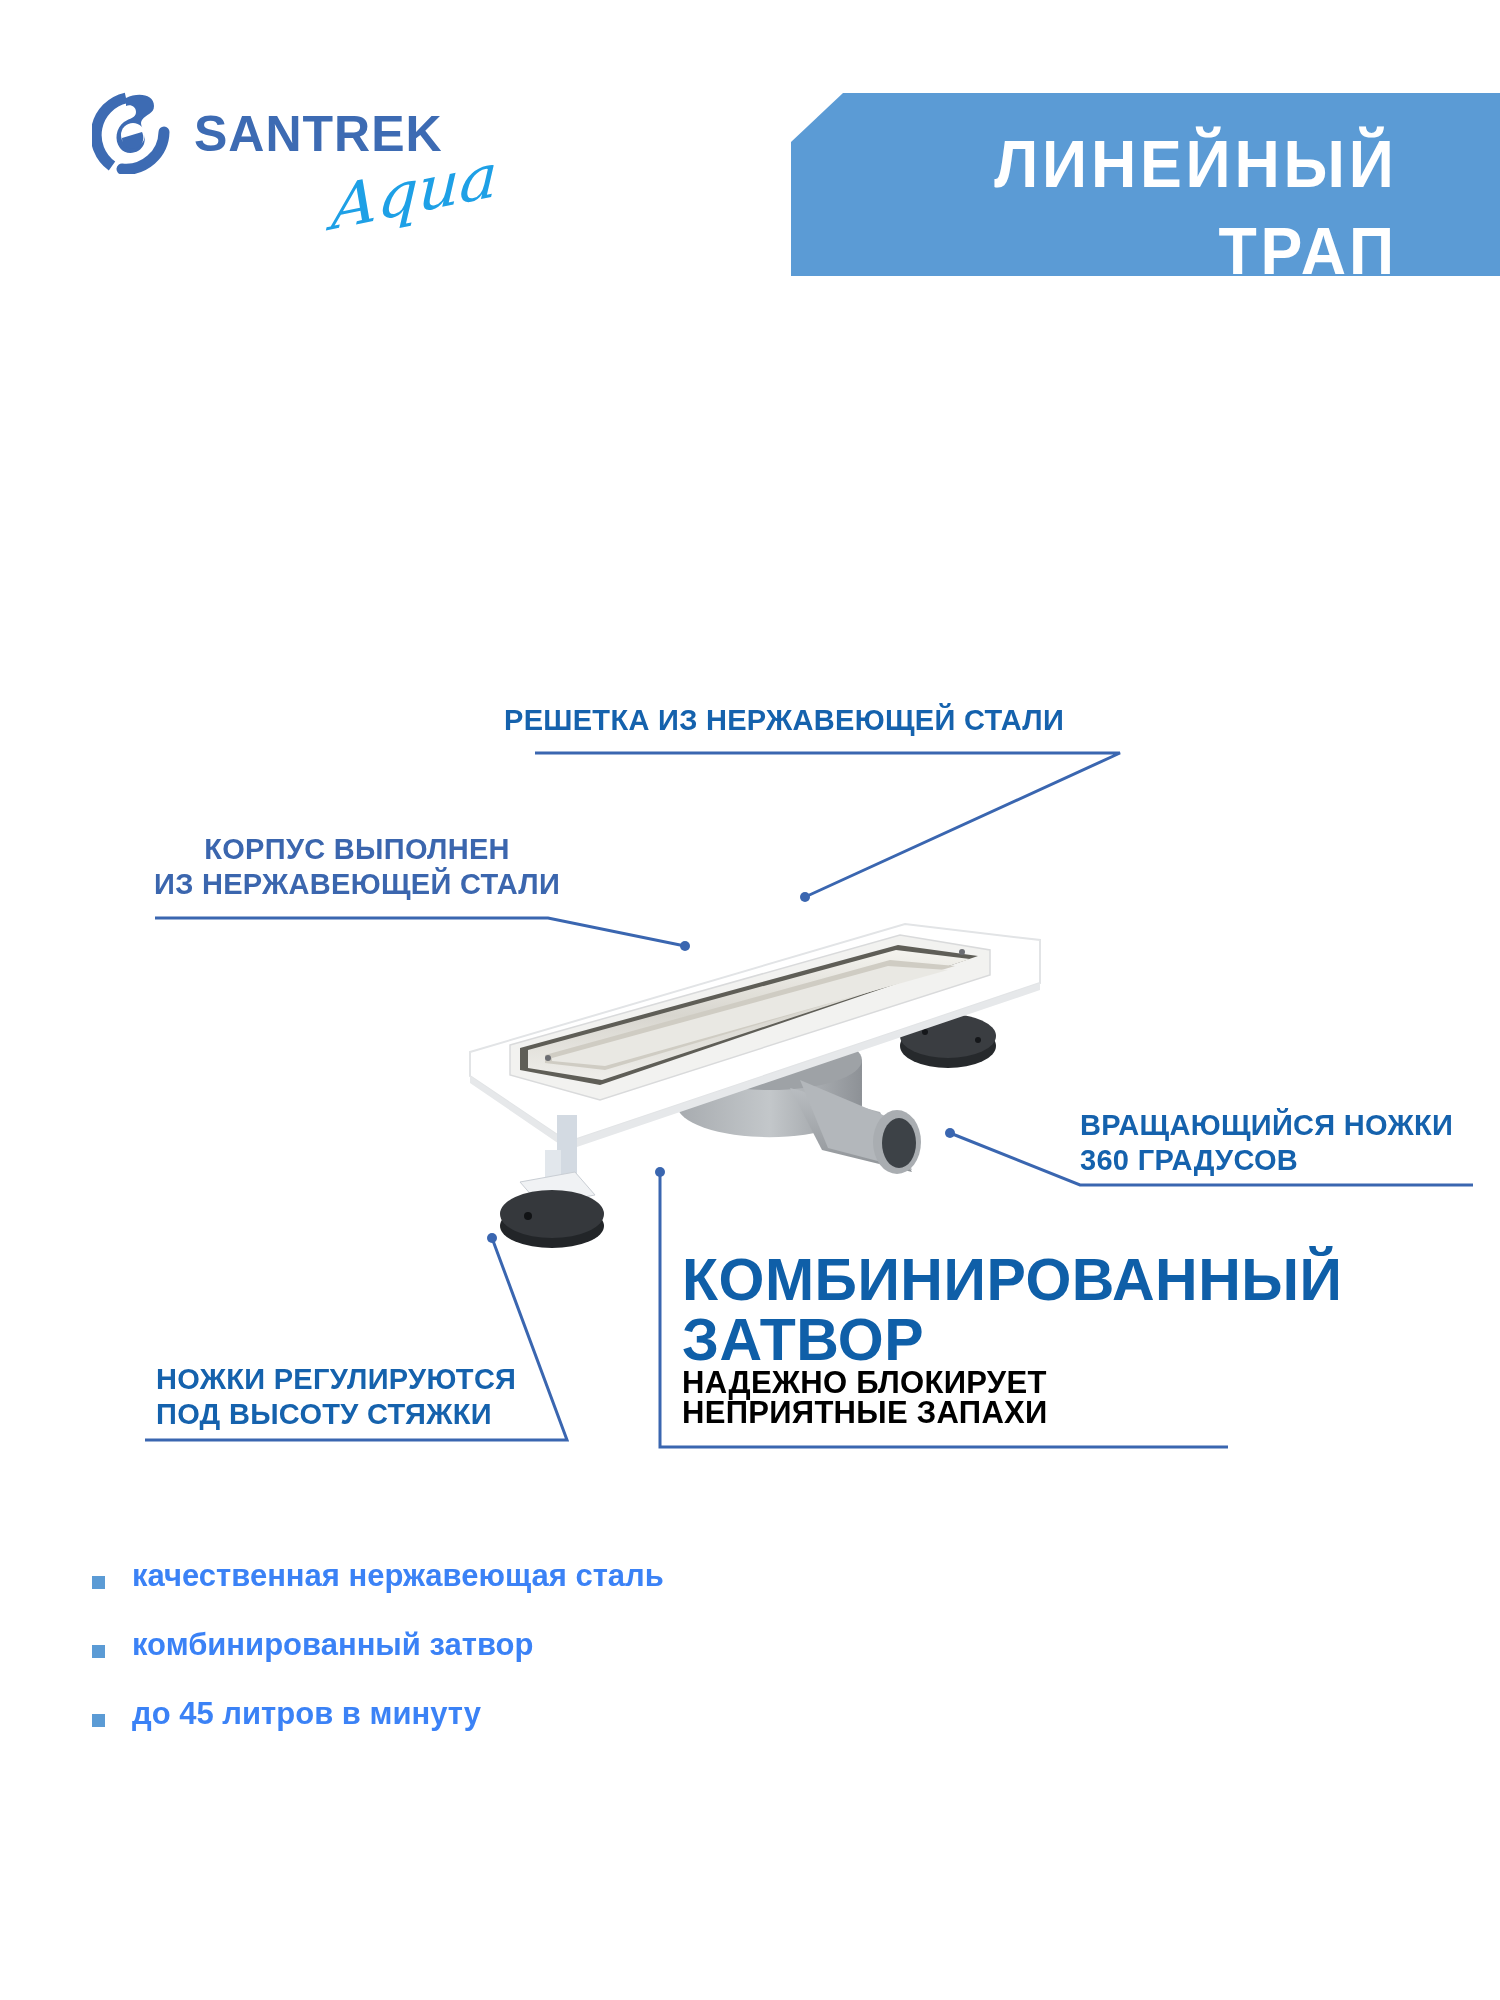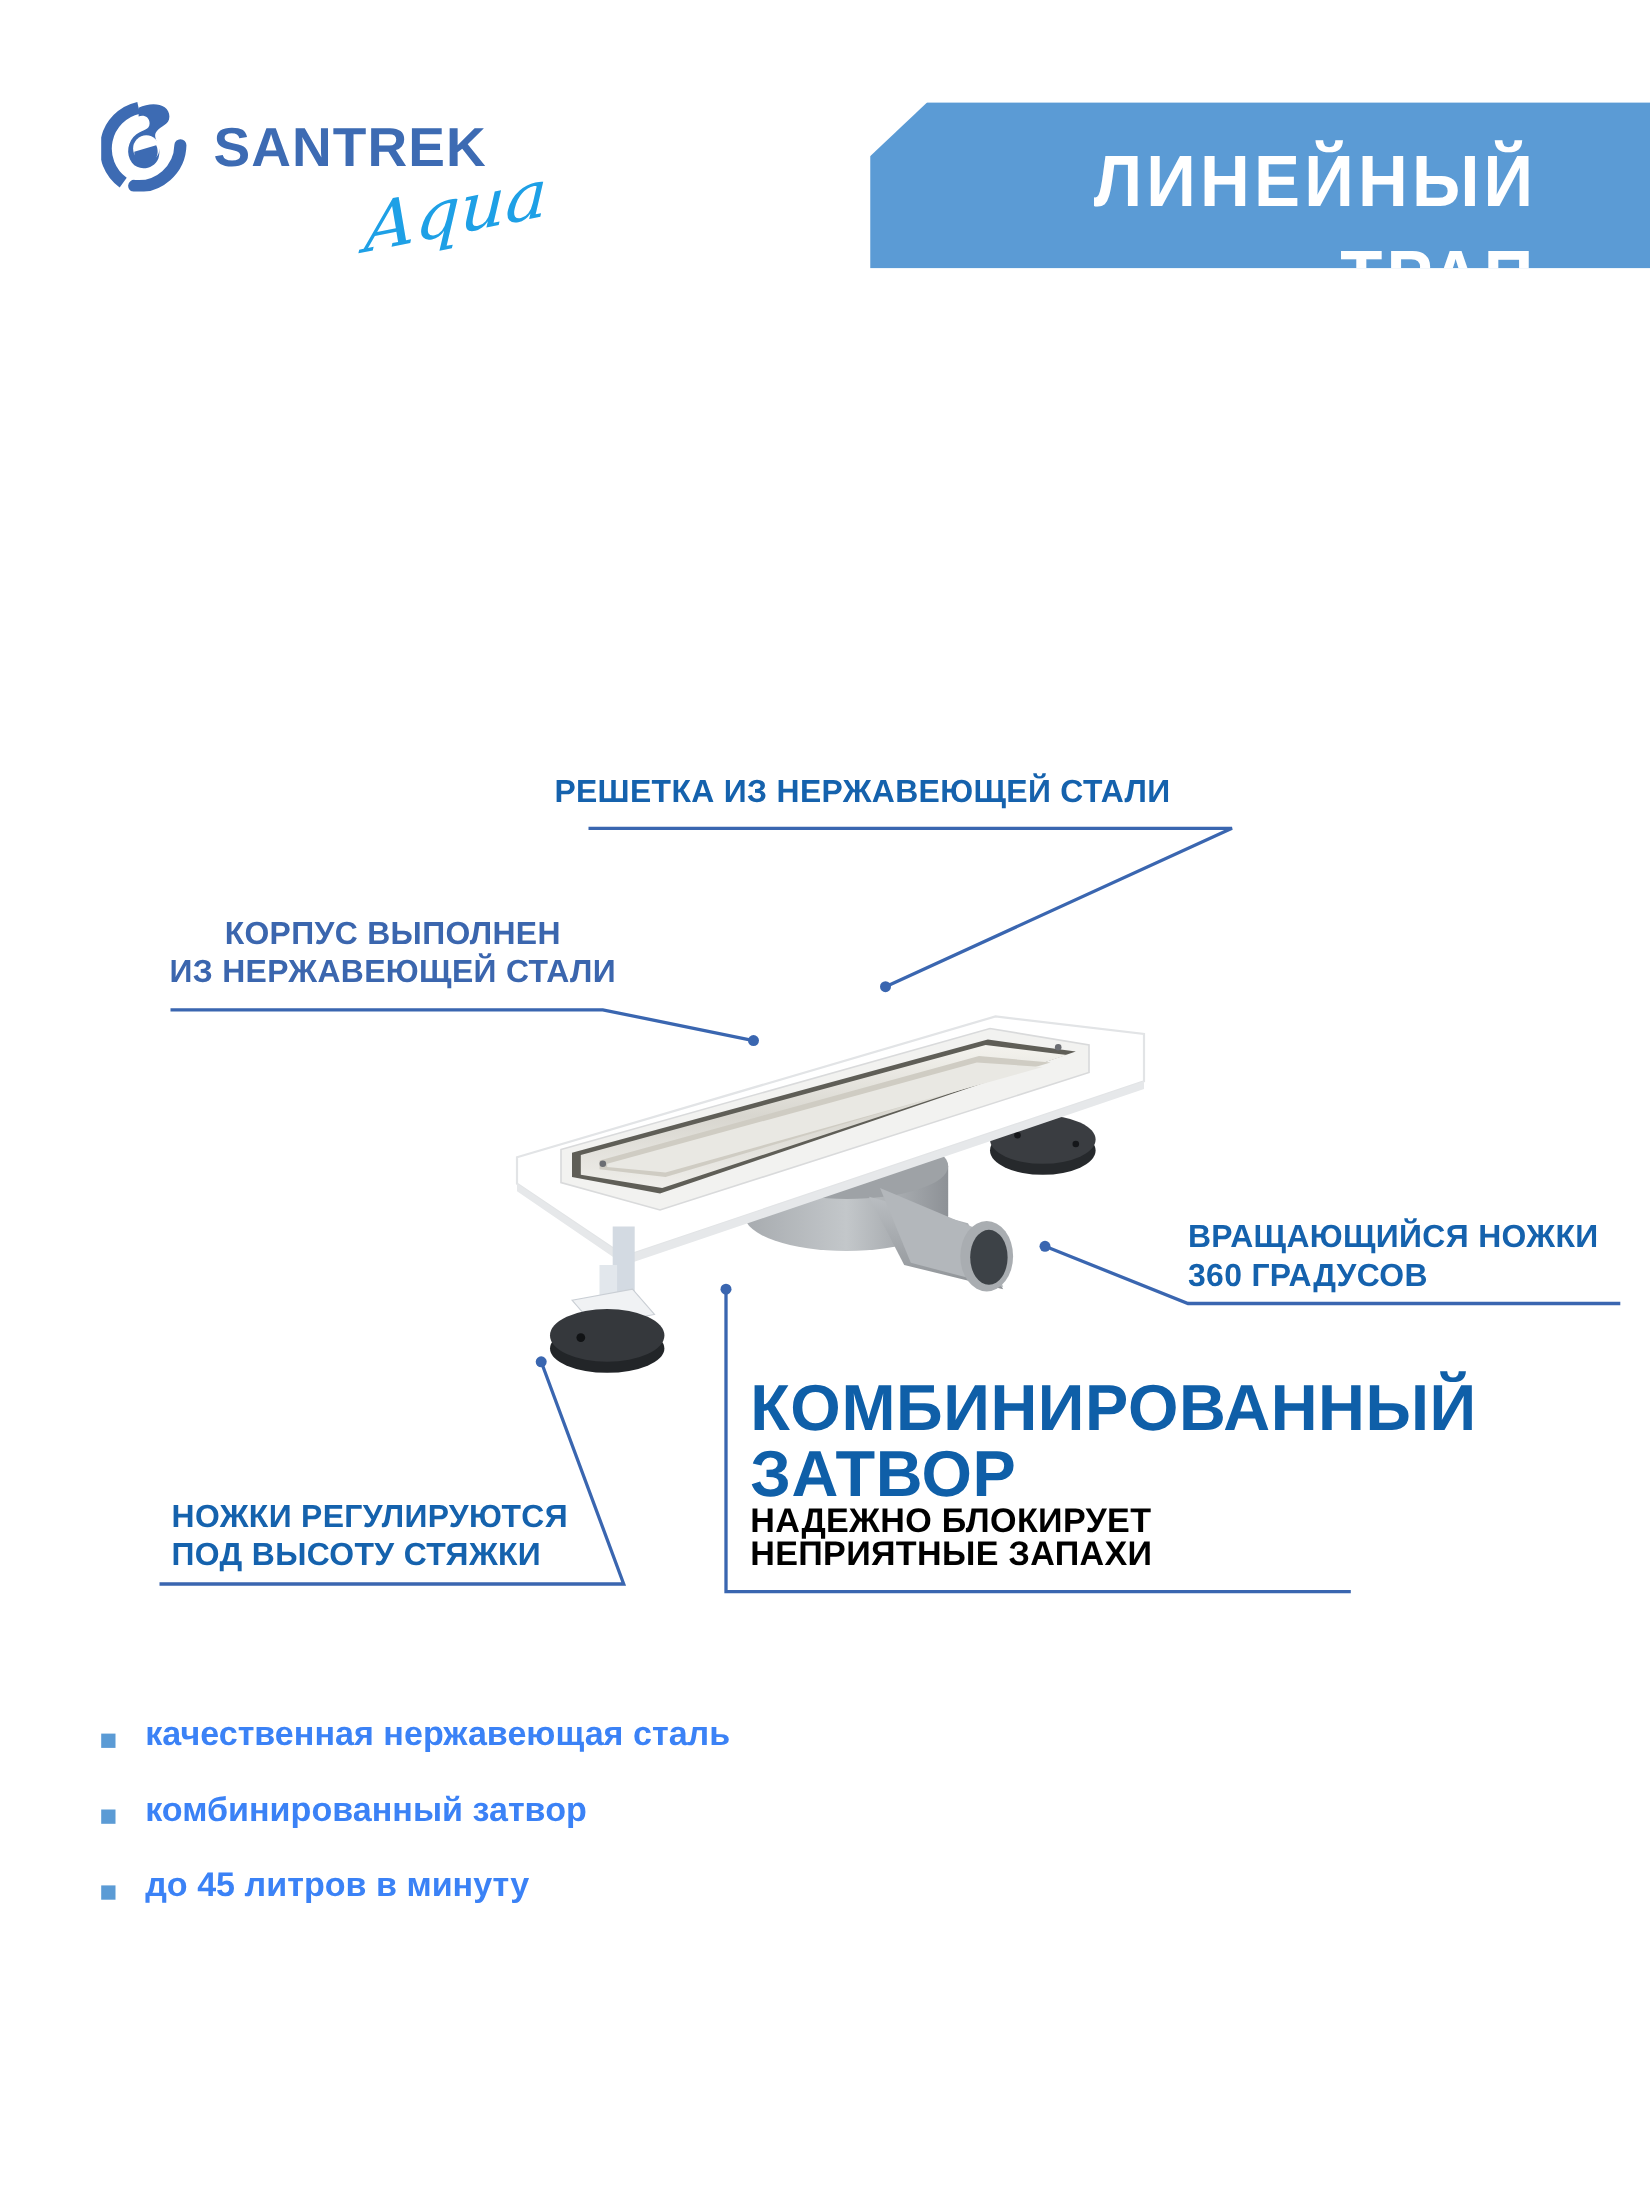--- a/index.html
+++ b/index.html
@@ -9,21 +9,21 @@
 
   
   #logo-icon { left: 92px; top: 92px; width: 82px; height: 82px; }
   #brand-name { left: 194px; top: 103px; font-size: 50px; font-weight: bold; color: #3d6bb3;
                 letter-spacing: 1px; line-height: 62px; white-space: nowrap; }
   #brand-sub { left: 330px; top: 168px; font-size: 62px; font-style: italic; color: #1ea0e6;
                font-family: "DejaVu Serif", serif; line-height: 80px; transform: skewX(-14deg) rotate(-12deg);
                transform-origin: left bottom; white-space: nowrap; font-weight: normal; }
 
   
-  #banner { left: 791px; top: 93px; width: 709px; height: 151px; background: #5b9bd5;
+  #banner { left: 791px; top: 93px; width: 709px; height: 183px; background: #5b9bd5;
             clip-path: polygon(52px 0, 100% 0, 100% 100%, 0 100%, 0 49px); }
   .banner-line { position: absolute; right: 102px; color: #ffffff; font-weight: bold;
                  font-size: 66px; line-height: 66px; letter-spacing: 4px; white-space: nowrap;
                  transform: scaleX(0.95); transform-origin: right; }
   #banner-l1 { top: 38px; }
   #banner-l2 { top: 125px; }
 
   
   .callout { position: absolute; color: #1562ad; font-weight: bold; font-size: 29px;
              line-height: 35px; white-space: nowrap; letter-spacing: 0.3px; }

